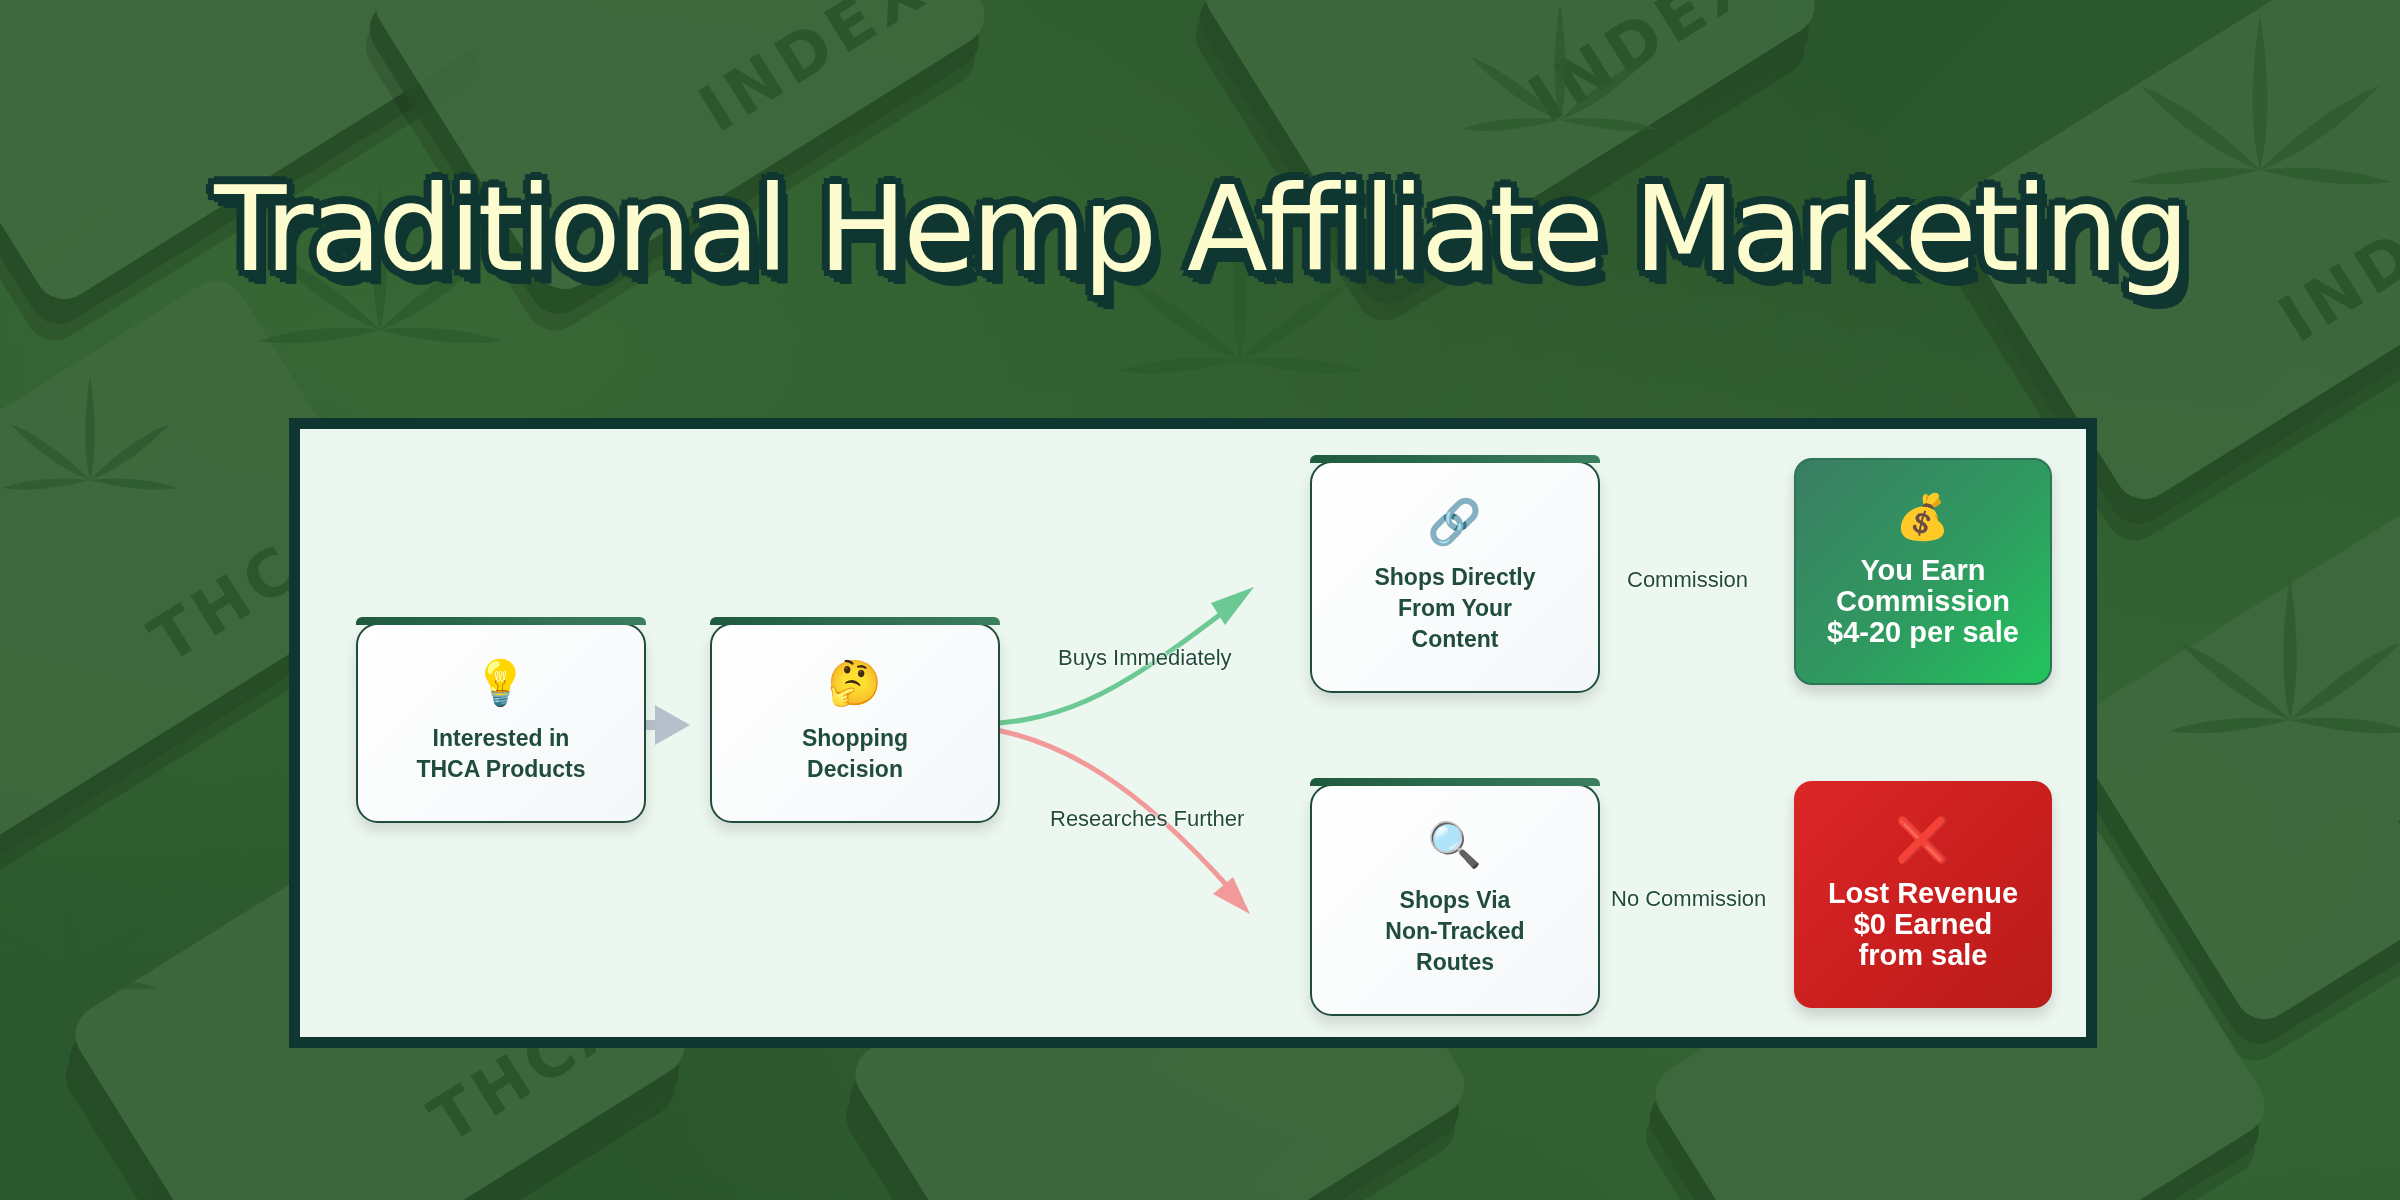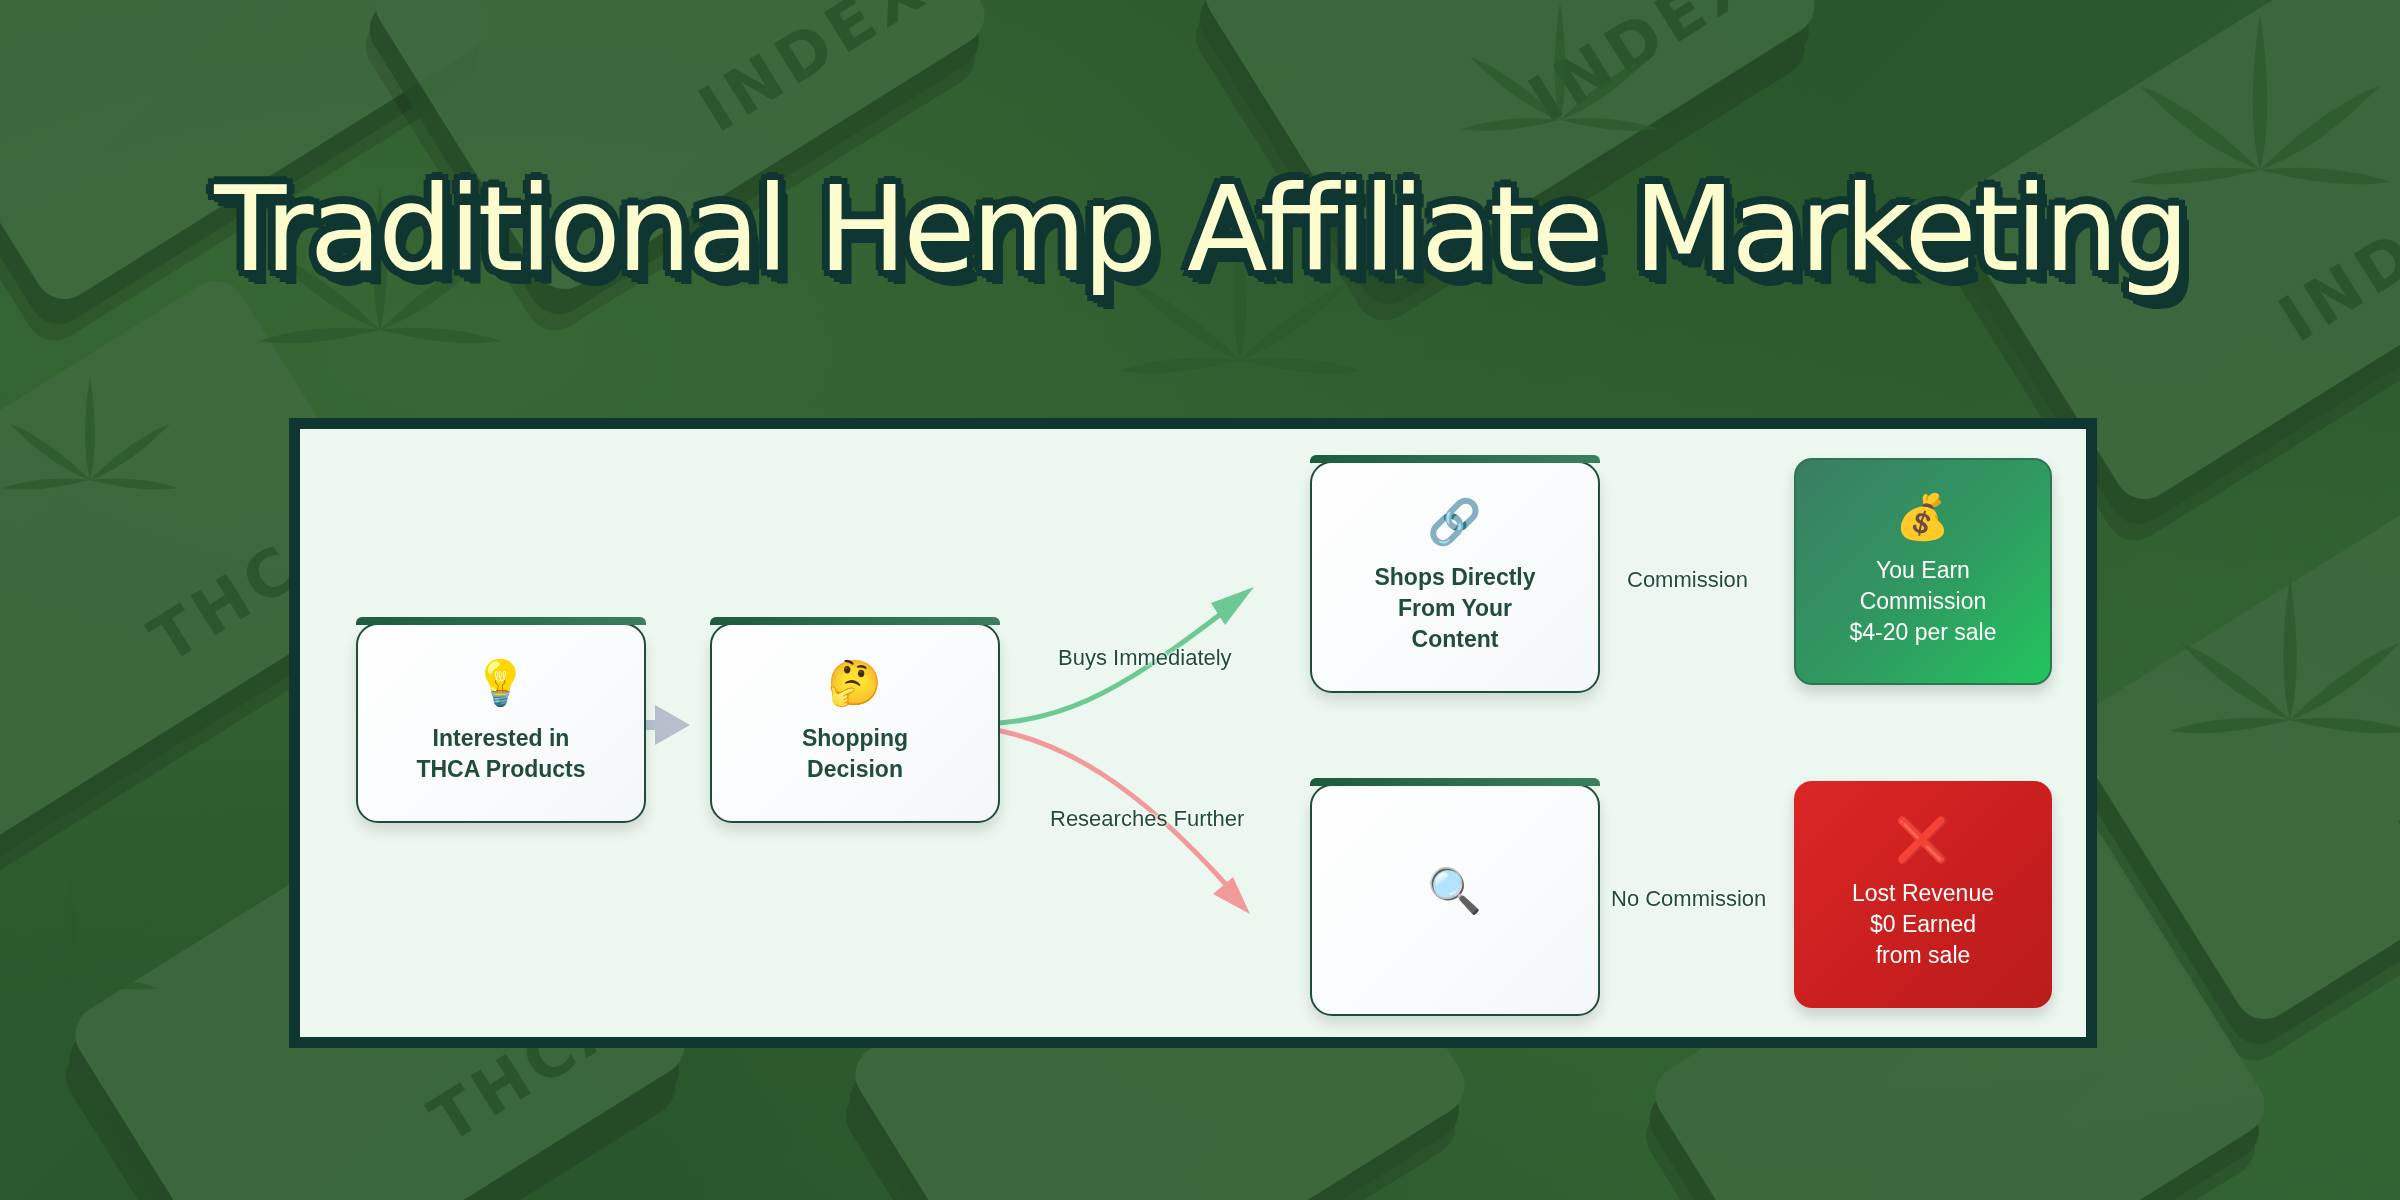--- a/index.html
+++ b/index.html
@@ -103,22 +103,22 @@
   .result.win {
     background: linear-gradient(135deg, #3a7d63 0%, #2f9a60 55%, #22c55e 100%);
     border: 2px solid #2e7456;
   }
   .result.loss {
     background: linear-gradient(135deg, #dc2626 0%, #c81e1e 60%, #b91c1c 100%);
   }
   .result .emoji { font-size: 44px; line-height: 1; margin-bottom: 16px; }
   .result .label {
     font-family: "Liberation Sans", sans-serif;
-    font-weight: normal;
-    font-size: 23px; line-height: 31px;
+    font-weight: bold;
+    font-size: 29px; line-height: 31px;
     color: #ffffff;
   }
 
   .edge-label {
     position: absolute;
     font-family: "Liberation Sans", sans-serif;
     font-size: 22px;
     color: #1f4d3a;
     text-shadow: 0 0 3px #ffffff, 0 0 3px #ffffff, 0 0 2px #ffffff;
     white-space: nowrap;
@@ -260,20 +260,25 @@
       <div class="emoji">🔗</div>
       <div class="label">
         <div>Shops Directly</div>
         <div>From Your</div>
         <div>Content</div>
       </div>
     </div>
 
     <div class="node" style="left:1010px; top:355px; width:290px; height:232px;">
       <div class="emoji">🔍</div>
+      <div class="label">
+        <div>Shops Via</div>
+        <div>Non-Tracked</div>
+        <div>Routes</div>
+      </div>
     </div>
 
     <div class="result win" style="left:1494px; top:29px; width:258px; height:227px;">
       <div class="emoji">💰</div>
       <div class="label">
         <div>You Earn</div>
         <div>Commission</div>
         <div>$4-20 per sale</div>
       </div>
     </div>

